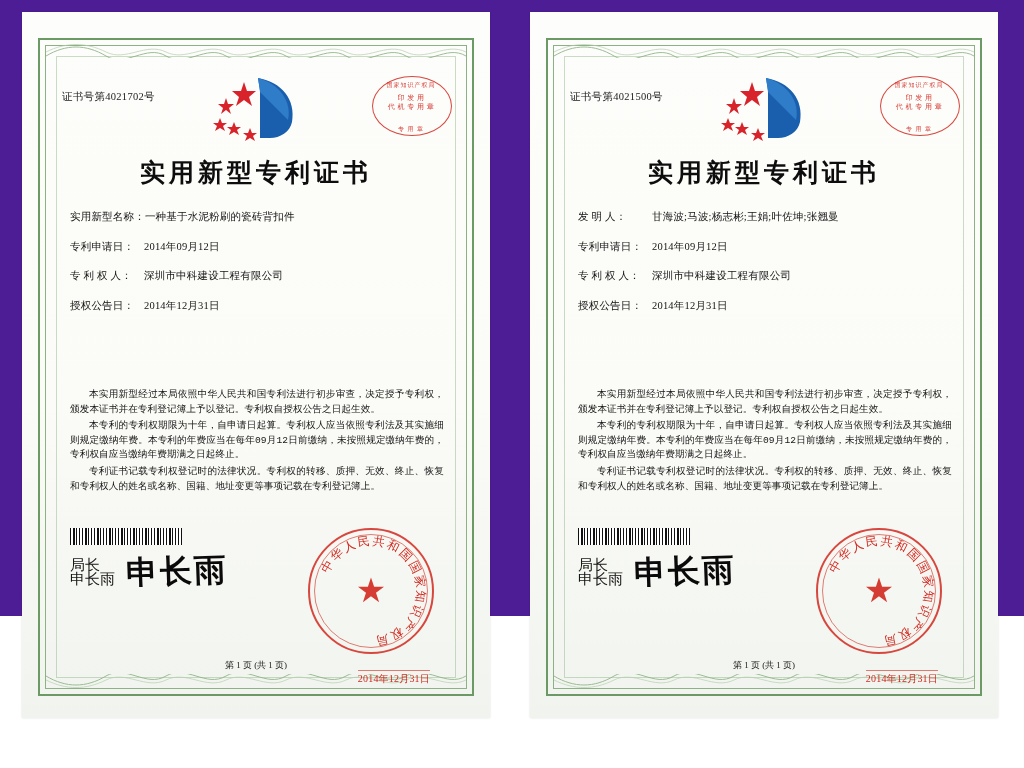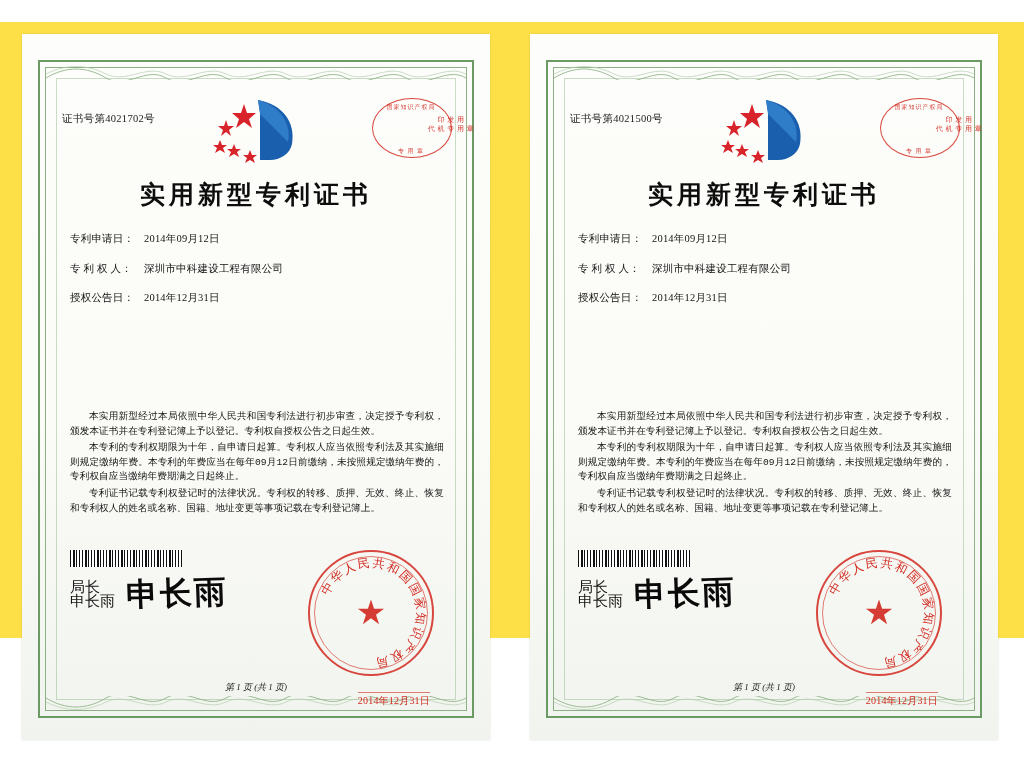--- a/index.html
+++ b/index.html
@@ -11,22 +11,21 @@
     width: 1024px;
     height: 768px;
     font-family: "Liberation Serif", serif;
     overflow: hidden;
   }
   .sheet {
     position: absolute;
     top: 0;
     width: 512px;
     height: 616px;
-    background: #fde047;
-    margin-top: 22px;
+    background: #4c1d95;
   }
   .sheet-left { left: 0; }
   .sheet-right { left: 512px; }
 
   
   .certificate {
     position: absolute;
     left: 22px;
     top: 12px;
     width: 468px;
@@ -123,21 +122,20 @@
     position: absolute;
     left: 0;
     top: 18px;
     width: 78px;
     text-align: center;
     color: #d2281f;
     font-size: 7px;
     line-height: 9px;
     letter-spacing: 0.5px;
     opacity: 0.9;
-    padding-left: 40px;
   }
   .seal-oval .arc-top,
   .seal-oval .arc-bottom {
     position: absolute;
     left: 0;
     width: 78px;
     text-align: center;
     color: #d2281f;
     font-size: 6px;
     opacity: 0.88;
@@ -281,21 +279,20 @@
   }
 
   .page-footer {
     position: absolute;
     left: 0;
     right: 0;
     bottom: 6px;
     text-align: center;
     font-size: 9px;
     color: #1a1a1a;
-    font-style: italic;
   }
 </style>
 </head>
 <body>
 
 <div class="sheet sheet-left">
   <div class="certificate">
 
     <div class="border-outer">
       <div class="border-inner">
@@ -332,20 +329,23 @@
         <div class="txt">
           <div>印 发 用</div>
           <div>代 机 专 用 章</div>
         </div>
         <div class="arc-bottom">专 用 章</div>
       </div>
 
       <div class="main-title">实用新型专利证书</div>
 
       <div class="fields">
+        <div class="field-row">
+          <span class="field-label">实用新型名称：</span><span class="field-value">一种基于水泥粉刷的瓷砖背扣件</span>
+        </div>
         <div class="field-row">
           <span class="field-label">专利申请日：</span><span class="field-value">2014年09月12日</span>
         </div>
         <div class="field-row">
           <span class="field-label">专 利 权 人：</span><span class="field-value">深圳市中科建设工程有限公司</span>
         </div>
         <div class="field-row">
           <span class="field-label">授权公告日：</span><span class="field-value">2014年12月31日</span>
         </div>
       </div>
@@ -427,20 +427,23 @@
           <div>印 发 用</div>
           <div>代 机 专 用 章</div>
         </div>
         <div class="arc-bottom">专 用 章</div>
       </div>
 
       <div class="main-title">实用新型专利证书</div>
 
       <div class="fields">
         <div class="field-row">
+          <span class="field-label">发 明 人：</span><span class="field-value">甘海波;马波;杨志彬;王娟;叶佐坤;张翘曼</span>
+        </div>
+        <div class="field-row">
           <span class="field-label">专利申请日：</span><span class="field-value">2014年09月12日</span>
         </div>
         <div class="field-row">
           <span class="field-label">专 利 权 人：</span><span class="field-value">深圳市中科建设工程有限公司</span>
         </div>
         <div class="field-row">
           <span class="field-label">授权公告日：</span><span class="field-value">2014年12月31日</span>
         </div>
       </div>
 

